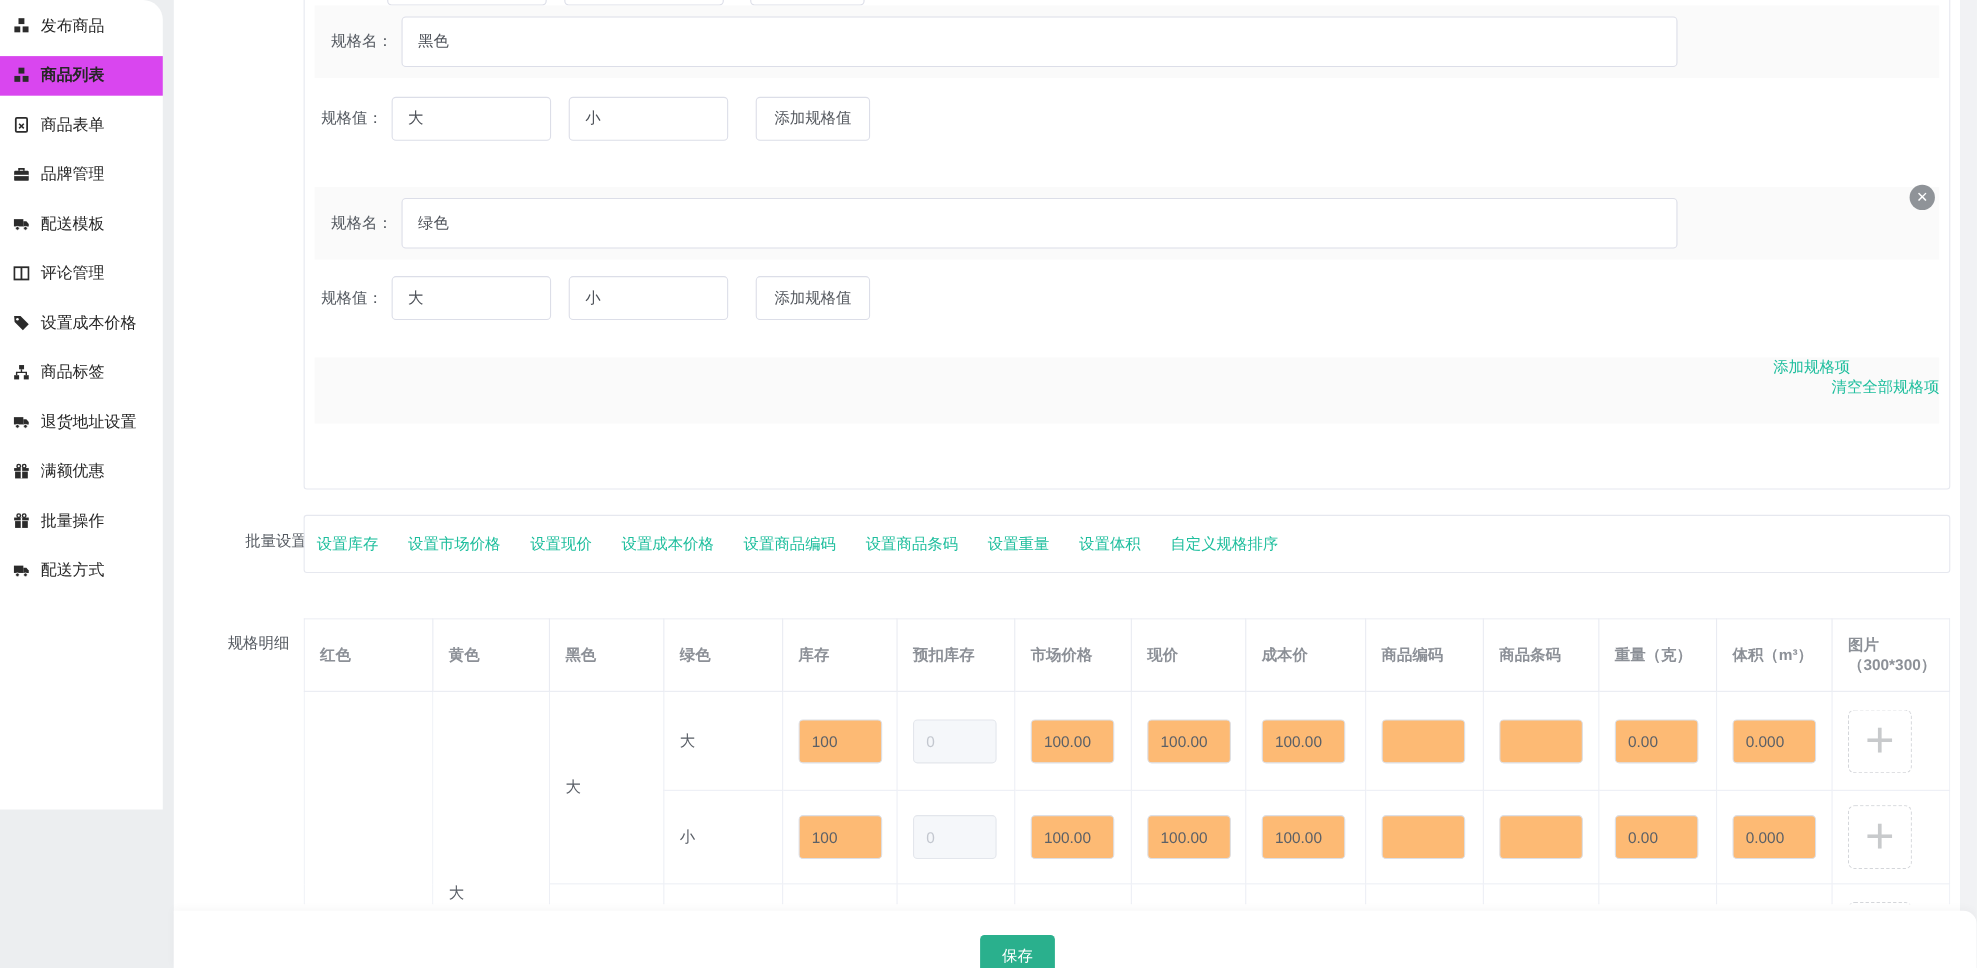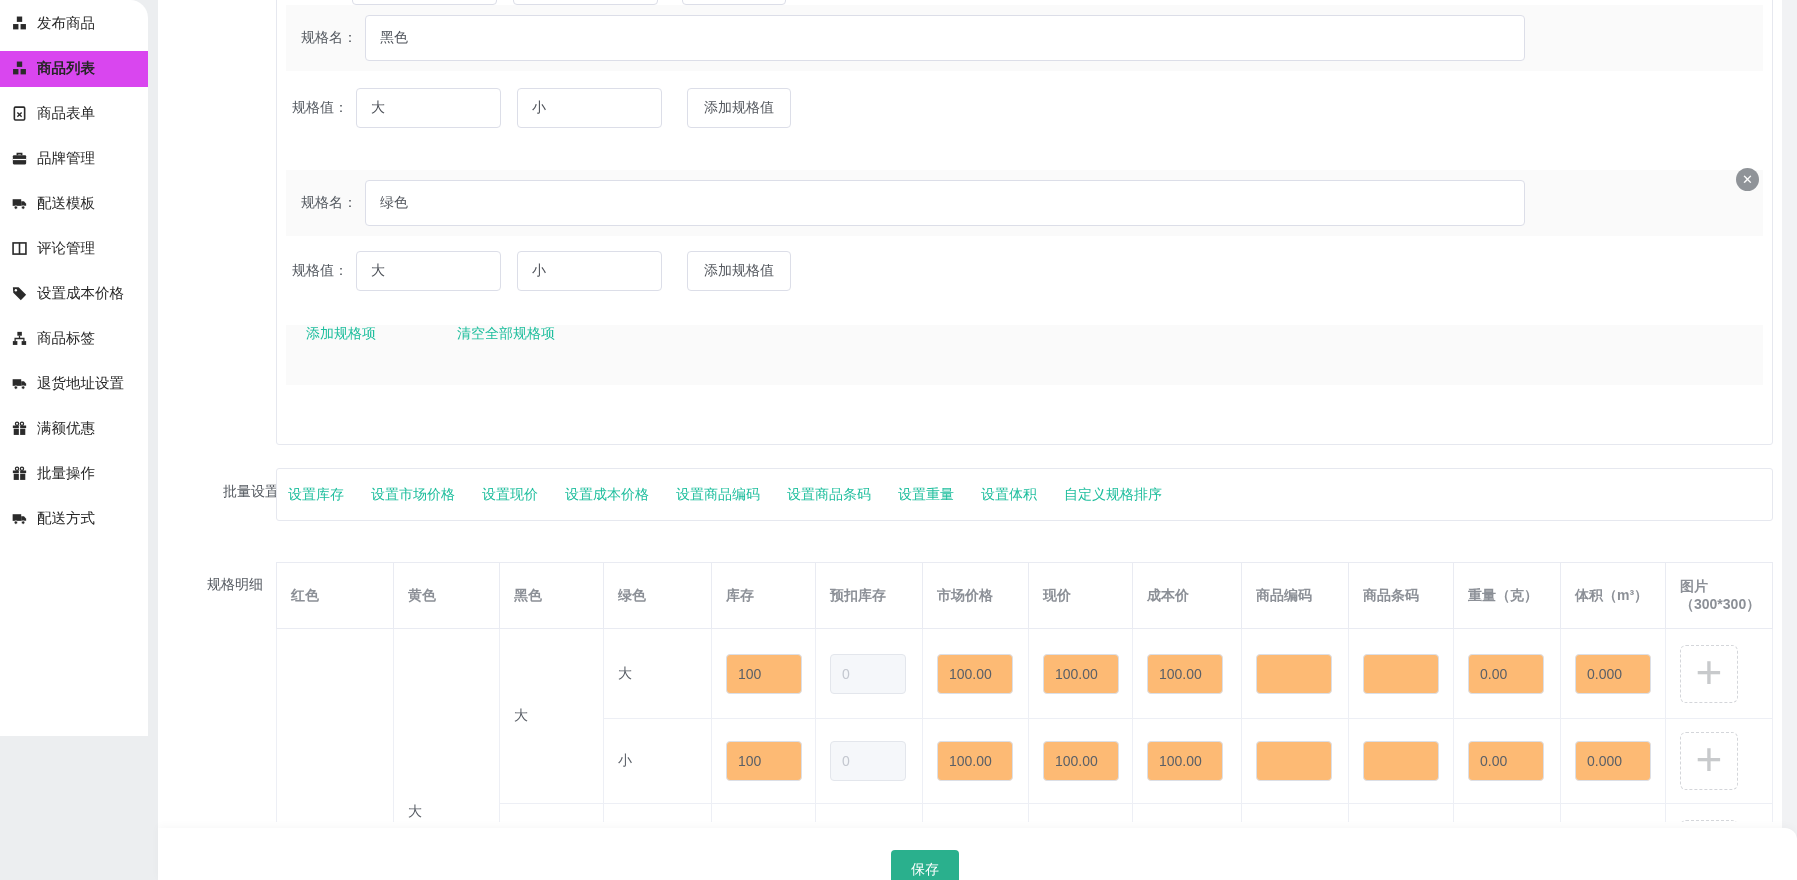--- a/index.html
+++ b/index.html
@@ -27,21 +27,21 @@
   .name-row { position:relative; margin:0 9px; height:66px; background:#fafafa; display:flex; align-items:center; padding-left:15px; }
   .name-row .lbl, .value-row .lbl { font-size:14px; color:#555a61; width:64px; flex:none; }
   .name-input { width:1160px; height:46px; border:1px solid #dcdee8; border-radius:4px; background:#fff; font-size:14px; color:#4d5158; padding:0 14px; outline:none; }
   .value-row { height:40px; display:flex; align-items:center; padding-left:15px; }
   .value-row .vinp { width:145px; height:40px; border:1px solid #dcdee8; border-radius:4px; font-size:14px; color:#4d5158; padding:0 14px; margin-right:16px; outline:none; }
   .add-value-btn { width:104px; height:40px; margin-left:9px; border:1px solid #dcdee8; border-radius:4px; background:#fff; font-size:14px; color:#55595f; cursor:pointer; }
   .sec1 .name-row { margin-bottom:17px; }
   .sec2 { margin-top:42px; }
   .sec2 .name-row { margin-bottom:15px; }
   .close-btn { position:absolute; right:4px; top:-2px; width:23px; height:23px; border-radius:50%; background:#8f9398; color:#fff; font-size:13px; display:flex; align-items:center; justify-content:center; cursor:pointer; z-index:6; }
-  #links-row { margin:34px 9px 0 9px; height:60px; background:#fafafa; display:flex; align-items:flex-start; padding-left:20px; }
+  #links-row { margin:34px 9px 0 9px; height:60px; background:#fafafa; display:flex; align-items:flex-end; padding-left:20px;flex-direction:column; }
   .tlink { font-size:14px; color:#1ebe9d; cursor:pointer; text-decoration:none; }
   #links-row .tlink:first-child { margin-right:81px; }
 
   
   #batch-label { position:absolute; left:223px; top:483px; font-size:14px; color:#555a61; }
   #batch-box { position:absolute; left:276px; top:468px; width:1497px; height:53px; background:#fff; border:1px solid #e6e8ef; border-radius:3px; display:flex; align-items:center; padding-left:11px; }
   #batch-box .tlink { margin-right:27px; }
 
   
   #sku-label { position:absolute; left:207px; top:576px; font-size:14px; color:#555a61; }

